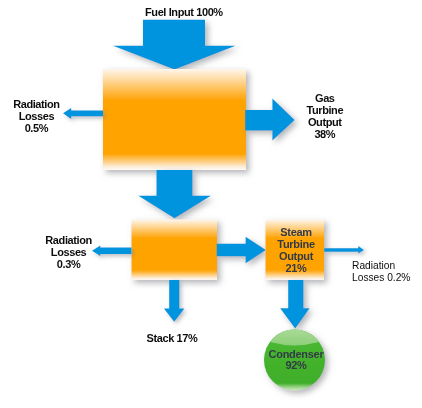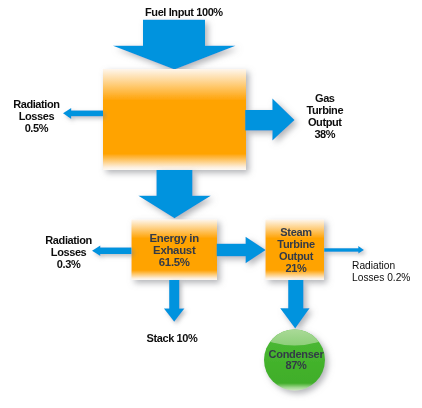--- a/index.html
+++ b/index.html
@@ -84,34 +84,31 @@
 
   <div class="lbl" style="left:6.4px;top:98.2px;width:60px;text-align:center;">Radiation
 Losses
 0.5%</div>
 
   <div class="lbl" style="left:294.8px;top:93px;width:60px;text-align:center;line-height:11.9px;">Gas
 Turbine
 Output
 38%</div>
 
-  <div class="boxtext" style="left:131.5px;top:232.8px;width:85.5px;line-height:11.95px;font-size:11.4px;letter-spacing:-0.28px;">Energy in
-Exhaust
-61.5%</div>
 
   <div class="lbl" style="left:38.6px;top:234.1px;width:60px;text-align:center;">Radiation
 Losses
 0.3%</div>
 
-  <div class="lbl" style="left:146.6px;top:332px;">Stack 10%</div>
+  <div class="lbl" style="left:146.6px;top:332px;">Stack 17%</div>
 
   <div class="boxtext" style="left:266px;top:226.9px;width:60px;line-height:11.9px;">Steam
 Turbine
 Output
 21%</div>
 
   <div class="lbl" style="left:352.1px;top:259.9px;font-weight:normal;font-size:10.2px;line-height:11.8px;letter-spacing:0;">Radiation
 Losses 0.2%</div>
 
   <div class="boxtext" style="left:265.5px;top:348.6px;width:61px;line-height:11.3px;">Condenser
-87%</div>
+92%</div>
 
 </div>
 
 </body></html>

